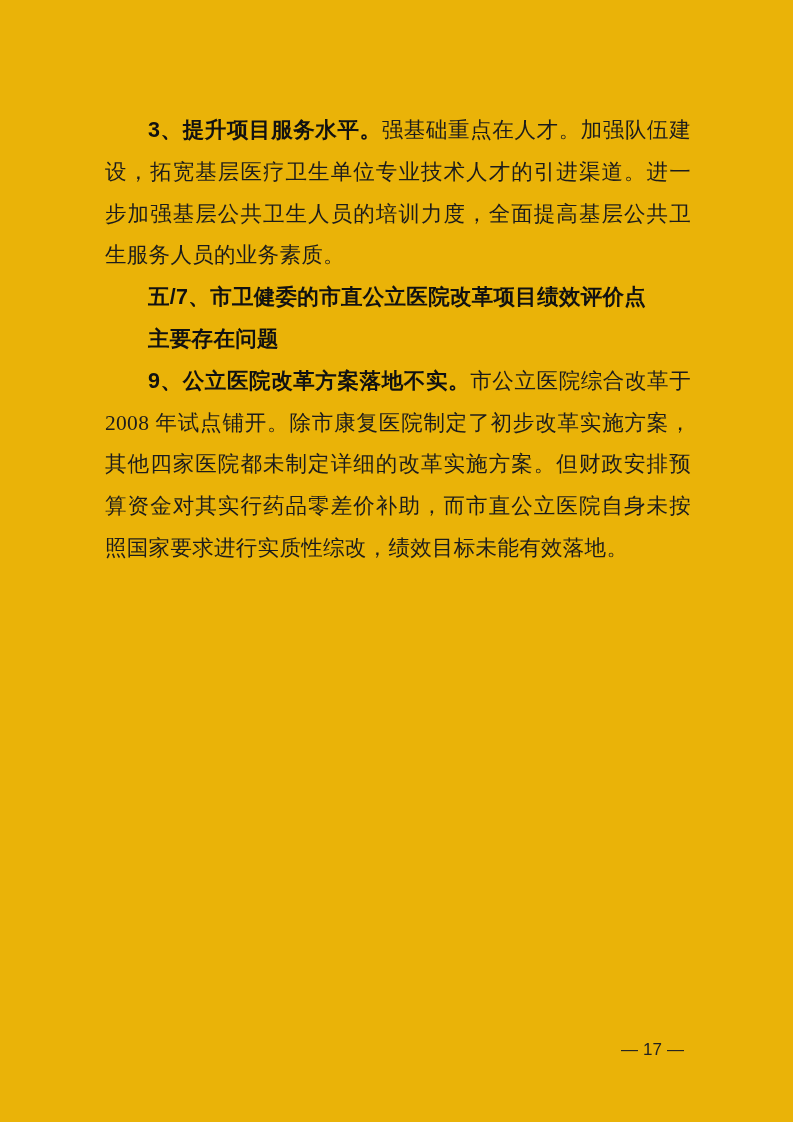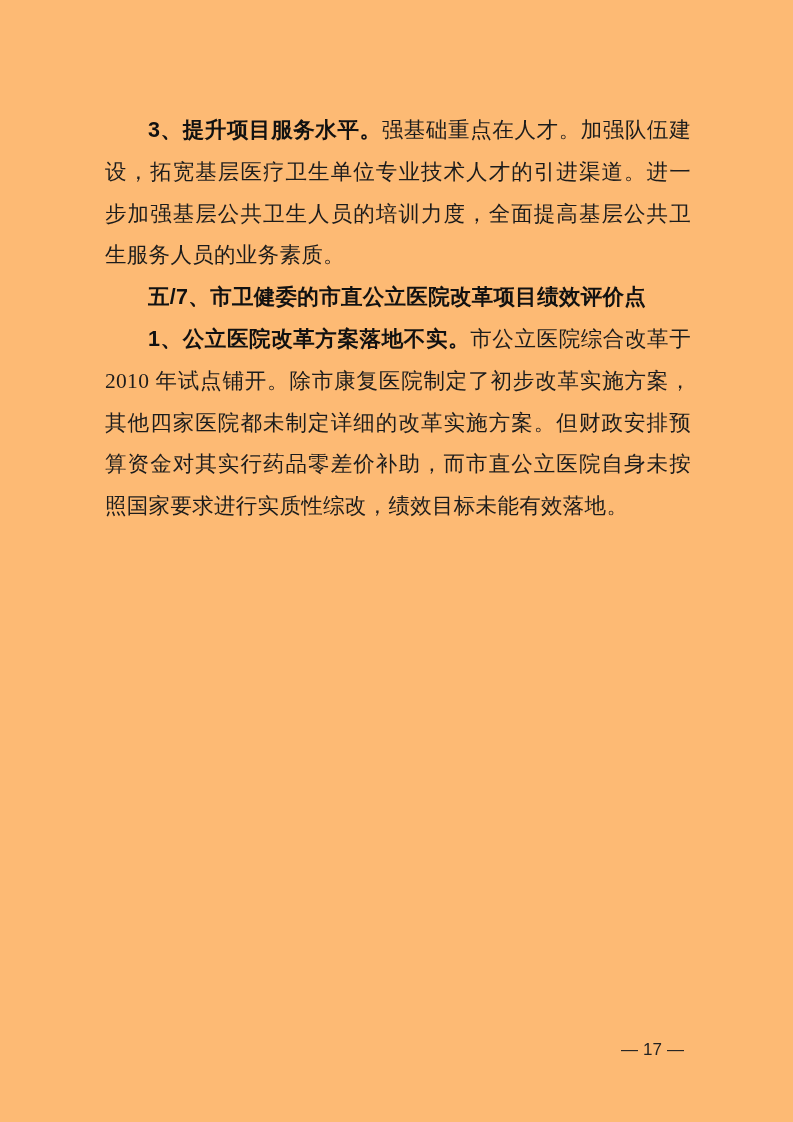--- a/index.html
+++ b/index.html
@@ -8,21 +8,21 @@
     width: 793px;
     height: 1122px;
     background: #ffffff;
     overflow: hidden;
   }
 
   .page {
     position: relative;
     width: 793px;
     height: 1122px;
-    background: #fdba74;
+    background: #eab308;
     font-family: "Liberation Serif", "DejaVu Serif", serif;
     color: #1a1a1a;
   }
 
   .document-body {
     position: absolute;
     left: 105px;
     top: 110px;
     width: 586px;
     font-size: 21.5px;
@@ -78,23 +78,26 @@
 
     <p class="para">
       <span class="run-bold">3、提升项目服务水平。</span><span class="run-regular">强基础重点在人才。加强队伍建设，拓宽基层医疗卫生单位专业技术人才的引进渠道。进一步加强基层公共卫生人员的培训力度，全面提高基层公共卫生服务人员的业务素质。</span>
     </p>
 
     <p class="heading-line">
       <span>五/7、市卫健委的市直公立医院改革项目绩效评价点</span>
     </p>
 
 
+    <p class="heading-line">
+      <span>主要存在问题</span>
+    </p>
 
     <p class="para">
-      <span class="run-bold">1、公立医院改革方案落地不实。</span><span class="run-regular">市公立医院综合改革于 2010 年试点铺开。除市康复医院制定了初步改革实施方案，其他四家医院都未制定详细的改革实施方案。但财政安排预算资金对其实行药品零差价补助，而市直公立医院自身未按照国家要求进行实质性综改，绩效目标未能有效落地。</span>
+      <span class="run-bold">9、公立医院改革方案落地不实。</span><span class="run-regular">市公立医院综合改革于 2008 年试点铺开。除市康复医院制定了初步改革实施方案，其他四家医院都未制定详细的改革实施方案。但财政安排预算资金对其实行药品零差价补助，而市直公立医院自身未按照国家要求进行实质性综改，绩效目标未能有效落地。</span>
     </p>
 
 
   </div>
 
   <div class="page-footer">
     <span class="dash">—</span><span>17</span><span class="dash">—</span>
   </div>
 
 </div>

